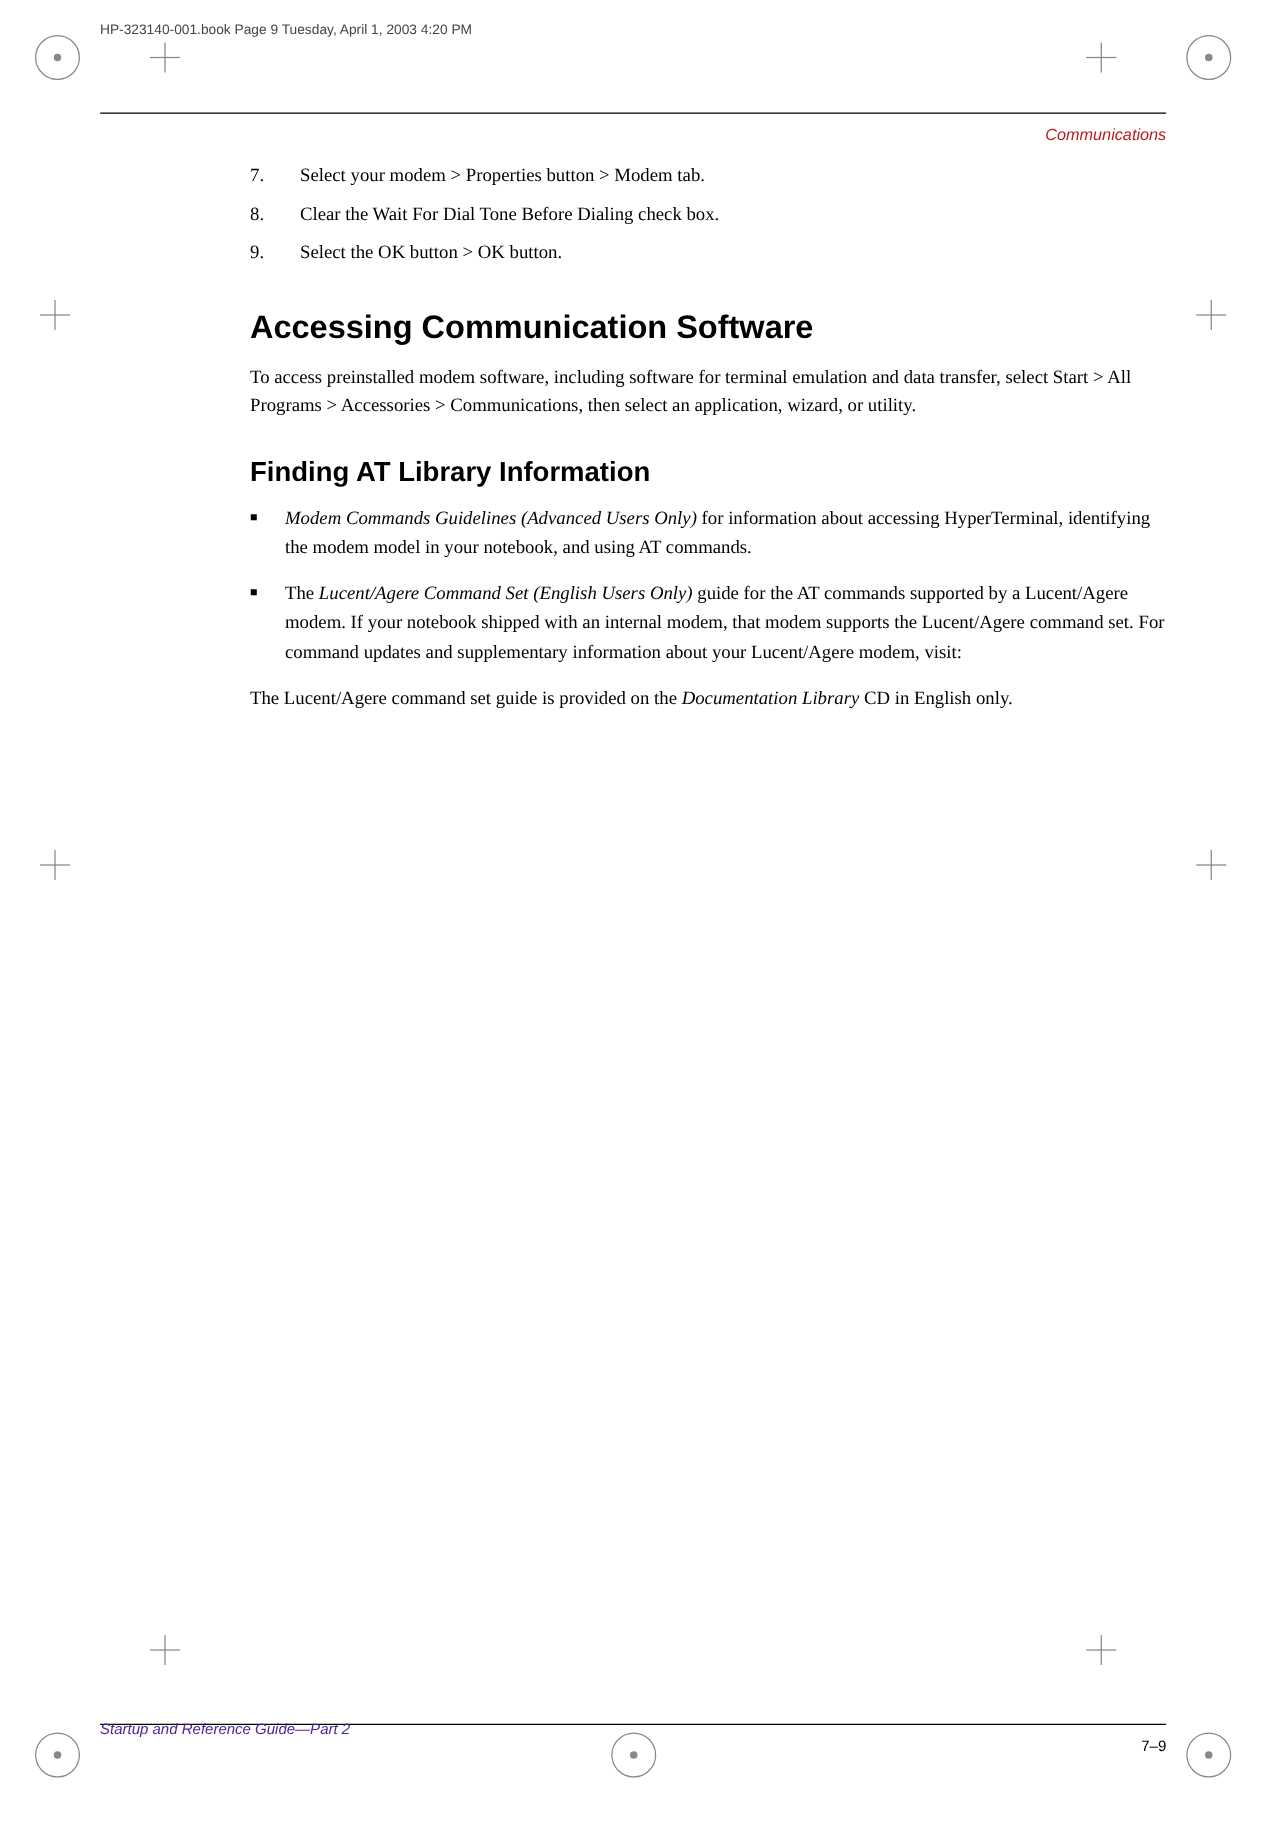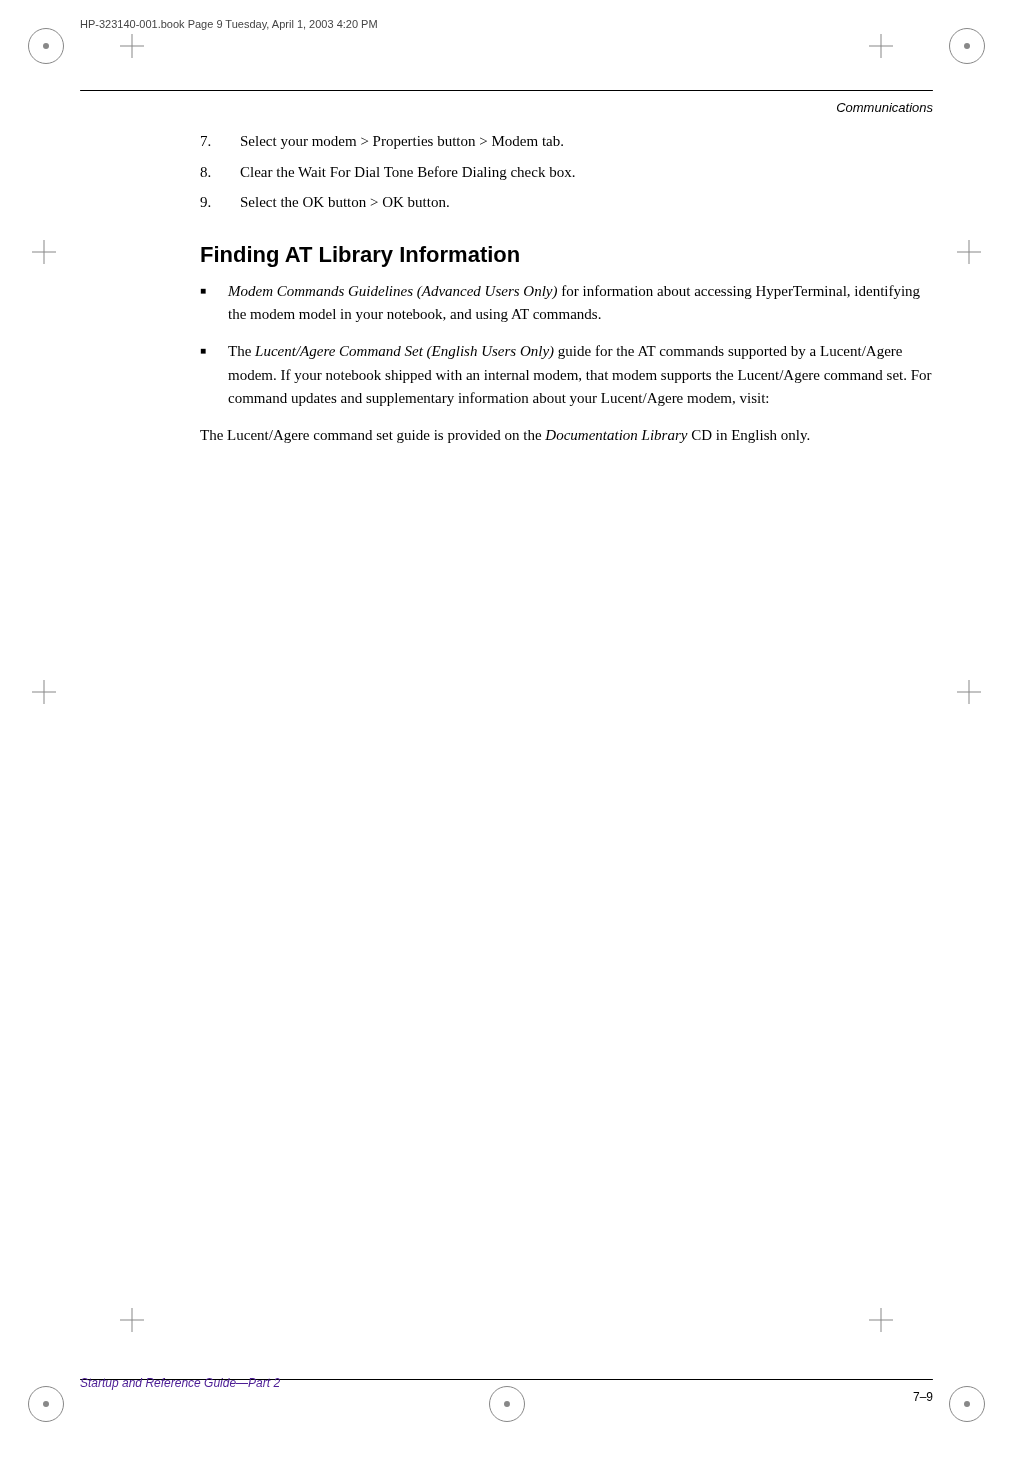--- a/index.html
+++ b/index.html
@@ -117,21 +117,21 @@
     }
 
     
     .section-header {
       position: absolute;
       top: 100px;
       right: 80px;
       font-family: Arial, sans-serif;
       font-size: 13px;
       font-style: italic;
-      color: #000000;
+      color: #b91c1c;
     }
 
     
     .content {
       position: absolute;
       top: 130px;
       left: 200px;
       right: 80px;
     }
 
@@ -287,21 +287,23 @@
     <div class="numbered-item">
       <span class="item-num">8.</span>
       <span class="item-text">Clear the Wait For Dial Tone Before Dialing check box.</span>
     </div>
 
     <div class="numbered-item">
       <span class="item-num">9.</span>
       <span class="item-text">Select the OK button &gt; OK button.</span>
     </div>
 
-
+    <div class="section-heading">Accessing Communication Software</div>
+
+    <p class="body-para">To access preinstalled modem software, including software for terminal emulation and data transfer, select Start &gt; All Programs &gt; Accessories &gt; Communications, then select an application, wizard, or utility.</p>
 
     <div class="section-subheading">Finding AT Library Information</div>
 
 
     <ul class="bullet-list">
       <li class="bullet-item">
         <span class="bullet-square">■</span>
         <span class="bullet-content">
           <em><strong>Modem Commands Guidelines (Advanced Users Only)</strong></em> for information about accessing HyperTerminal, identifying the modem model in your notebook, and using AT commands.
         </span>

